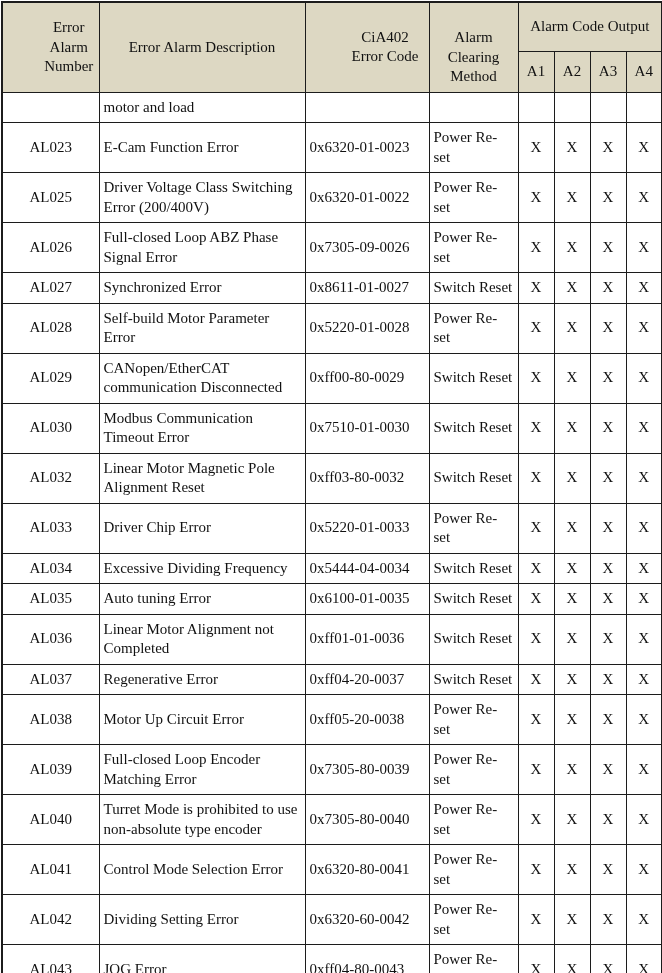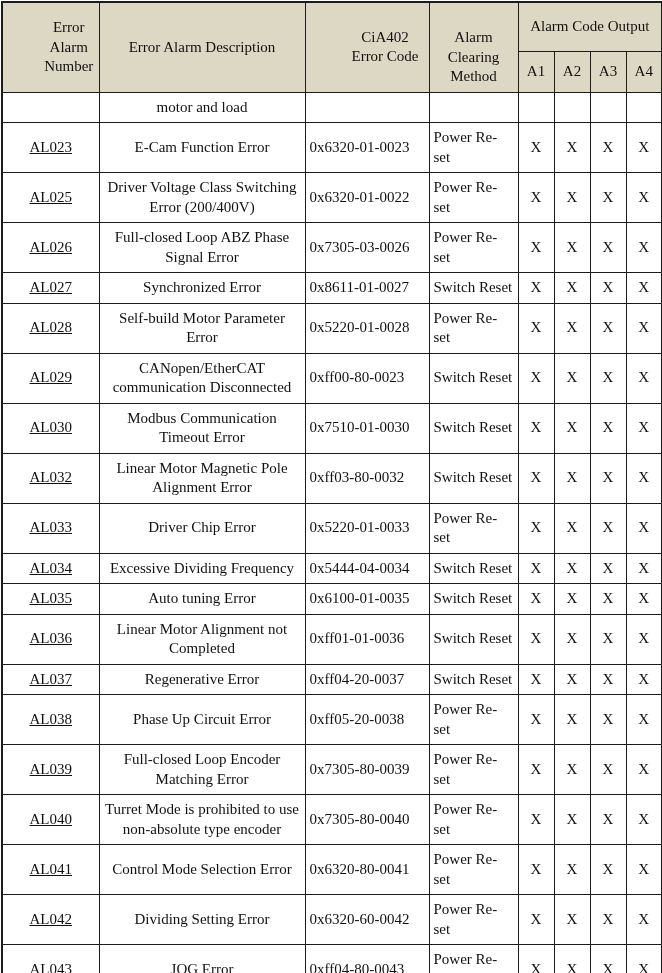--- a/index.html
+++ b/index.html
@@ -45,22 +45,22 @@
   .hdr-narrow {
     display: inline-block;
     max-width: 88px;
     margin-left: 36px;
   }
   .hdr-clearing {
     display: inline-block;
     max-width: 62px;
     margin-top: 20px;
   }
-  td.num   { text-align: center; text-decoration: underline; }
-  td.desc  { text-align: center; padding-left: 5px; padding-right: 2px; }
+  td.num   { text-align: center; }
+  td.desc  { text-align: left; padding-left: 5px; padding-right: 2px; }
   td.code  { padding-left: 1px; padding-right: 1px; }
   td.clr   { text-align: left; padding-left: 1px; padding-right: 1px; }
   td.out   { text-align: center; }
 </style>
 </head>
 <body>
 
 <div class="page">
   <table class="err-table">
     <colgroup>
@@ -128,21 +128,21 @@
     <td class="clr">Power Re-set</td>
     <td class="out">X</td>
     <td class="out">X</td>
     <td class="out">X</td>
     <td class="out">X</td>
   </tr>
 
   <tr>
     <td class="num">AL026</td>
     <td class="desc">Full-closed Loop ABZ Phase Signal Error</td>
-    <td class="code">0x7305-03-0026</td>
+    <td class="code">0x7305-09-0026</td>
     <td class="clr">Power Re-set</td>
     <td class="out">X</td>
     <td class="out">X</td>
     <td class="out">X</td>
     <td class="out">X</td>
   </tr>
 
   <tr>
     <td class="num">AL027</td>
     <td class="desc">Synchronized Error</td>
@@ -161,42 +161,42 @@
     <td class="clr">Power Re-set</td>
     <td class="out">X</td>
     <td class="out">X</td>
     <td class="out">X</td>
     <td class="out">X</td>
   </tr>
 
   <tr>
     <td class="num">AL029</td>
     <td class="desc">CANopen/EtherCAT communication Disconnected</td>
-    <td class="code">0xff00-80-0023</td>
+    <td class="code">0xff00-80-0029</td>
     <td class="clr">Switch Reset</td>
     <td class="out">X</td>
     <td class="out">X</td>
     <td class="out">X</td>
     <td class="out">X</td>
   </tr>
 
   <tr>
     <td class="num">AL030</td>
     <td class="desc">Modbus Communication Timeout Error</td>
     <td class="code">0x7510-01-0030</td>
     <td class="clr">Switch Reset</td>
     <td class="out">X</td>
     <td class="out">X</td>
     <td class="out">X</td>
     <td class="out">X</td>
   </tr>
 
   <tr>
     <td class="num">AL032</td>
-    <td class="desc">Linear Motor Magnetic Pole Alignment Error</td>
+    <td class="desc">Linear Motor Magnetic Pole Alignment Reset</td>
     <td class="code">0xff03-80-0032</td>
     <td class="clr">Switch Reset</td>
     <td class="out">X</td>
     <td class="out">X</td>
     <td class="out">X</td>
     <td class="out">X</td>
   </tr>
 
   <tr>
     <td class="num">AL033</td>
@@ -248,21 +248,21 @@
     <td class="code">0xff04-20-0037</td>
     <td class="clr">Switch Reset</td>
     <td class="out">X</td>
     <td class="out">X</td>
     <td class="out">X</td>
     <td class="out">X</td>
   </tr>
 
   <tr>
     <td class="num">AL038</td>
-    <td class="desc">Phase Up Circuit Error</td>
+    <td class="desc">Motor Up Circuit Error</td>
     <td class="code">0xff05-20-0038</td>
     <td class="clr">Power Re-set</td>
     <td class="out">X</td>
     <td class="out">X</td>
     <td class="out">X</td>
     <td class="out">X</td>
   </tr>
 
   <tr>
     <td class="num">AL039</td>

